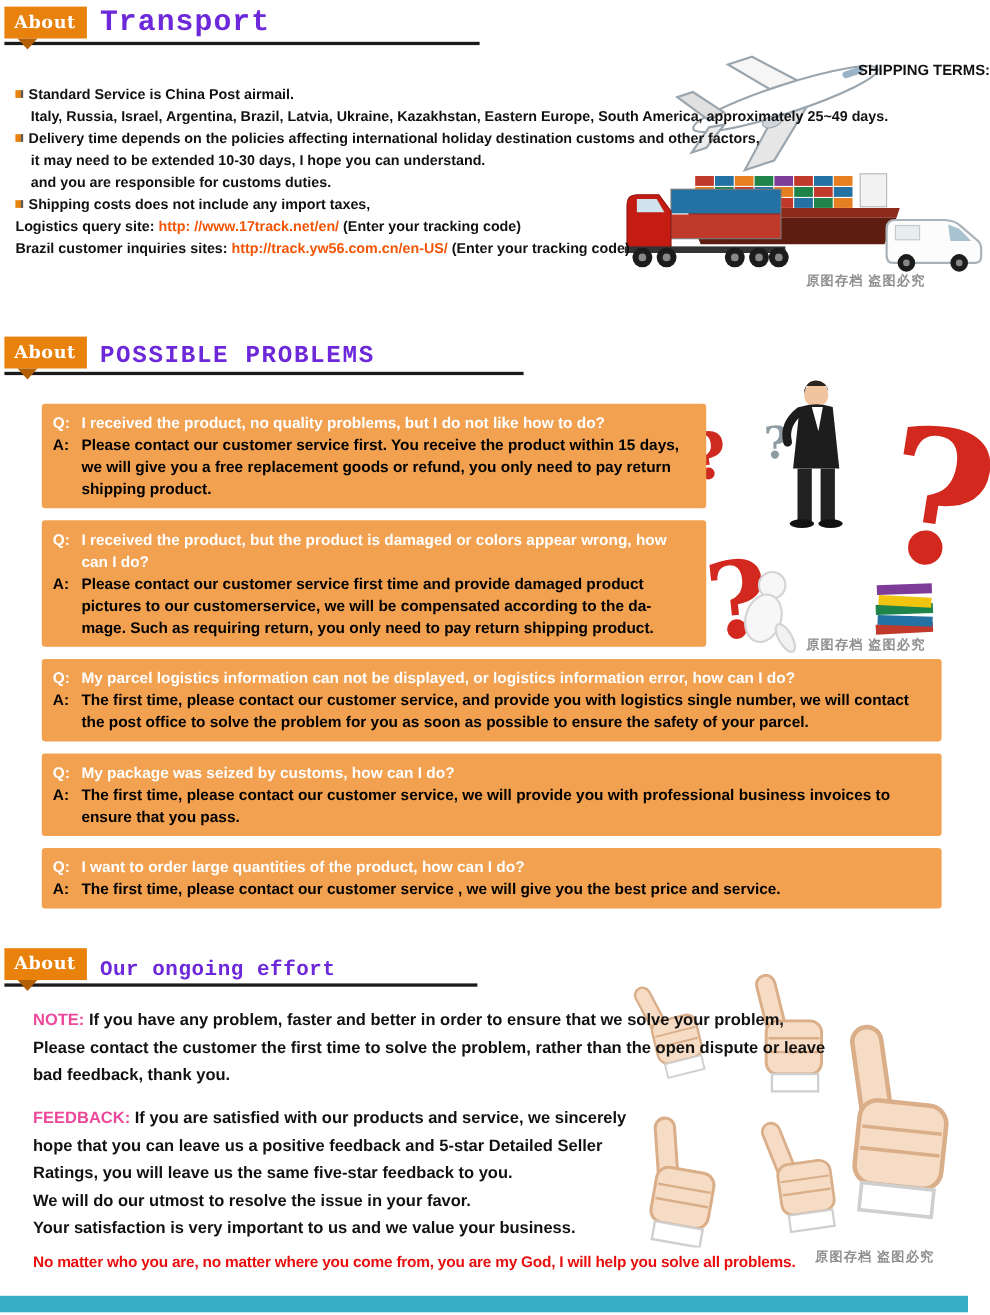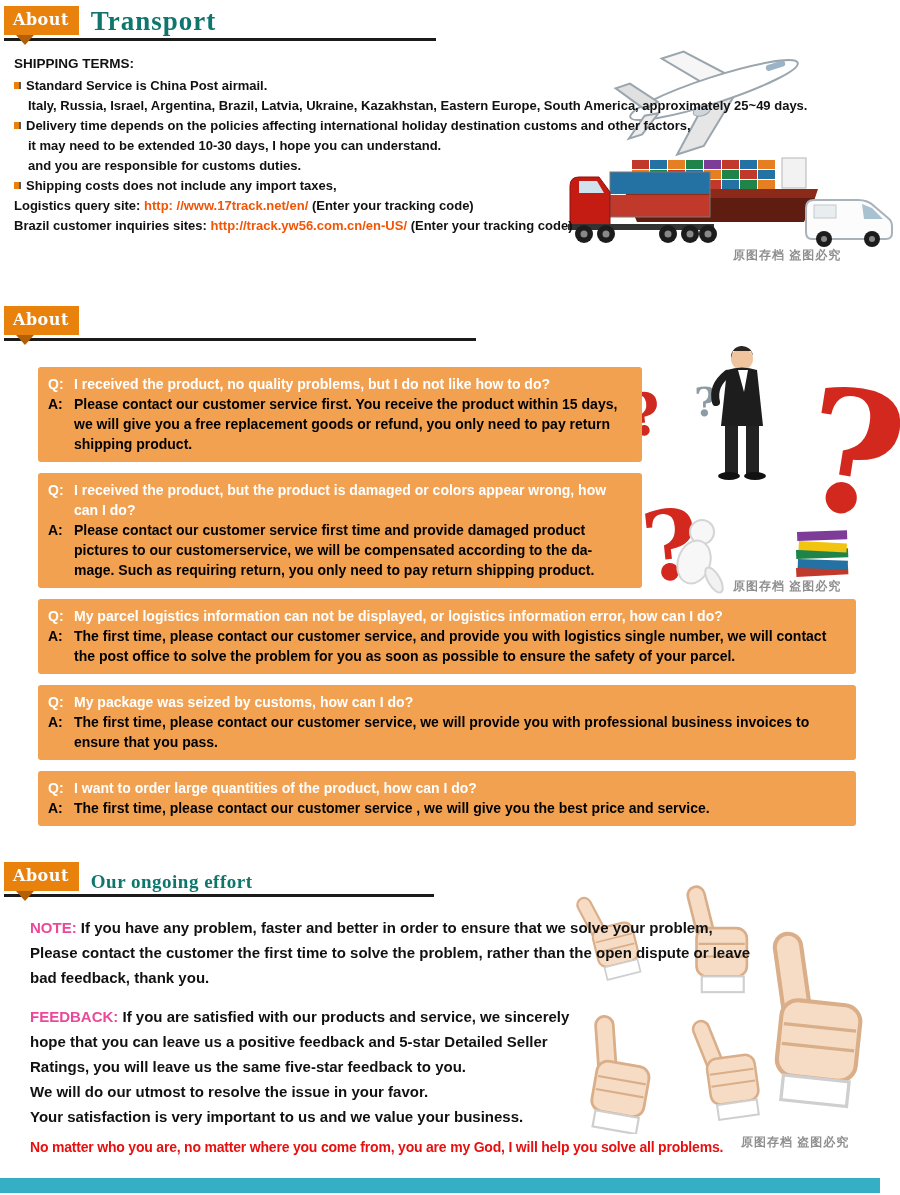--- a/index.html
+++ b/index.html
@@ -18,32 +18,32 @@
   .ribbon {
     position:relative; background:#E8820C; color:#fff;
     font-family:"DejaVu Serif", serif; font-weight:bold; font-size:16px;
     line-height:1; padding:6px 10px 7px 9px; letter-spacing:.5px;
   }
   .ribbon::after {
     content:''; position:absolute; top:100%; left:12px;
     border-left:9px solid transparent; border-right:9px solid transparent;
     border-top:10px solid #b25f05;
   }
-  .title { font-family:Liberation Serif, serif; font-weight:bold; color:#0f766e; line-height:1; }
+  .title { font-family:Liberation Mono, monospace; font-weight:bold; color:#6d28d9; line-height:1; }
   #sec-transport .header { width:432px; }
   #sec-transport .title  { font-size:27px; letter-spacing:1px; }
   #sec-problems .header  { width:472px; }
   #sec-problems .title   { font-size:22px; letter-spacing:1.5px; }
   #sec-effort .header    { width:430px; }
   #sec-effort .title     { font-size:19px; letter-spacing:.5px; }
 
   
   .body-text { position:relative; z-index:2; margin:14px 0 0 14px; font-size:13px; font-weight:bold; color:#111; }
   .line { white-space:nowrap; line-height:17px; margin-bottom:3px; }
-  .line.st { font-size:13.5px; margin-bottom:5px; }
+  .line.st { font-size:13.5px; margin-bottom:5px;text-align:right; }
   .line.cont { padding-left:14px; }
   .bullet { display:inline-block; width:7px; height:7px; background:#E8820C; border-right:2px solid #5a5a5a; margin-right:5px; vertical-align:1px; }
   .link { color:#F25505; text-decoration:none; }
   .lab, .suffix { color:#111; }
 
   
   .illo { position:absolute; z-index:1; }
   #transport-illo { left:562px; top:26px; }
   #qmarks-illo    { left:618px; top:26px; }
   #thumbs-illo    { left:538px; top:22px; }
@@ -181,20 +181,21 @@
         <span class="suffix">(Enter your tracking code)</span>
       </div>
     </div>
 
     <div class="watermark" id="wm-transport">原图存档  盗图必究</div>
   </section>
 
   <section class="sec" id="sec-problems">
     <div class="header">
       <div class="ribbon">About</div>
+      <div class="title">POSSIBLE PROBLEMS</div>
     </div>
 
     <svg id="qmarks-illo" class="illo" width="282" height="268" viewBox="0 0 282 268">
       <g>
         <text x="12" y="105" font-family="DejaVu Serif, serif" font-weight="bold" font-size="58" fill="#cf2a20" transform="rotate(-8 12 105)">?</text>
         <text x="178" y="172" font-family="DejaVu Serif, serif" font-weight="bold" font-size="168" fill="#d2281e" transform="rotate(9 178 172)">?</text>
         <text x="28" y="250" font-family="DejaVu Serif, serif" font-weight="bold" font-size="96" fill="#d2281e" transform="rotate(-6 28 250)">?</text>
       </g>
 
       <g transform="translate(118,12)">

